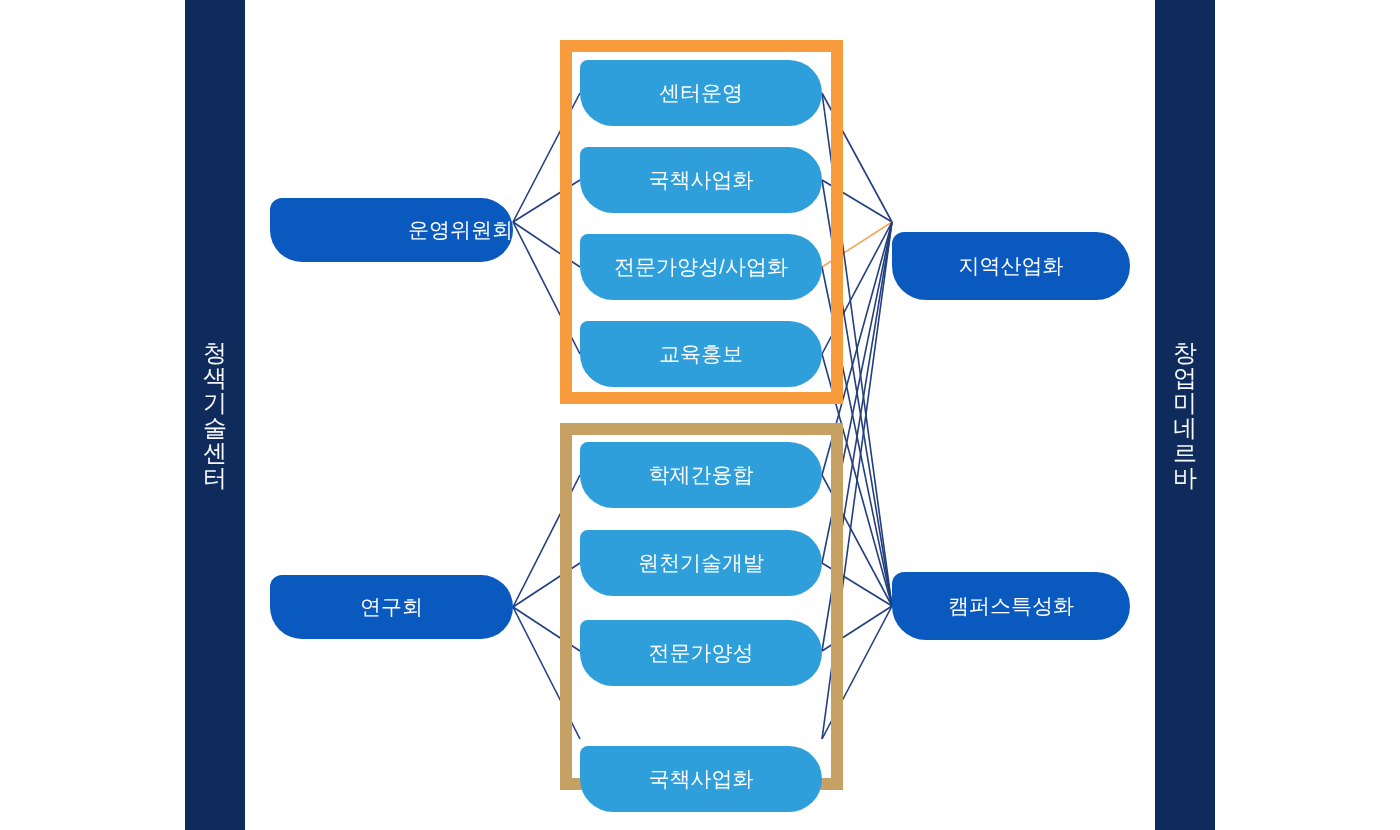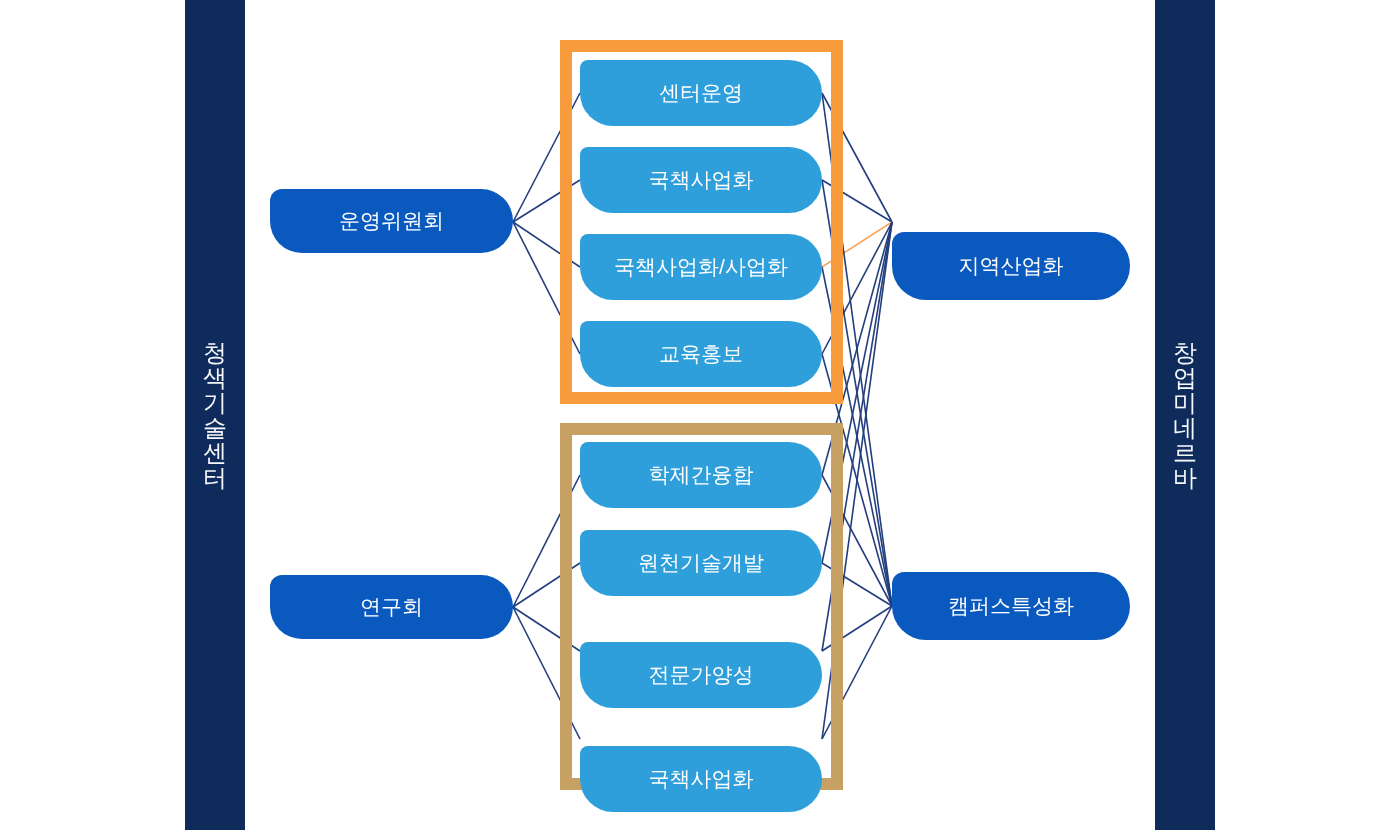--- a/index.html
+++ b/index.html
@@ -69,31 +69,31 @@
     width: 242px;
     height: 66px;
     left: 580px;
     background: var(--node-light, #2E9FDB);
     border-radius: 8px 33px 33px 33px;
     font-size: 21px;
     z-index: 4;
     text-align: right;
   }
   
-  #node-l0 { top: 189px; }
+  #node-l0 { top: 198px; justify-content: flex-end; }
   #node-l1 { top: 575px; text-align: center; }
   #node-r0 { top: 188px; margin-top: 44px; }
   #node-r1 { top: 572px; }
   #node-mt0 { top: 60px; }
   #node-mt1 { top: 147px; }
   #node-mt2 { top: 234px; }
   #node-mt3 { top: 321px; }
   #node-mb0 { top: 442px; }
   #node-mb1 { top: 530px; }
-  #node-mb2 { top: 642px; }
+  #node-mb2 { top: 620px; }
   #node-mb3 { top: 746px; }
 </style>
 </head>
 <body>
 
 <div id="canvas">
 
   <div class="banner" style="left:185px;">
       <span class="vchar">청</span>
       <span class="vchar">색</span>
@@ -150,21 +150,21 @@
     <span>연구회</span>
   </div>
 
   <div class="node light" id="node-mt0">
     <span>센터운영</span>
   </div>
   <div class="node light" id="node-mt1">
     <span>국책사업화</span>
   </div>
   <div class="node light" id="node-mt2">
-    <span>국책사업화/사업화</span>
+    <span>전문가양성/사업화</span>
   </div>
   <div class="node light" id="node-mb0">
     <span>학제간융합</span>
   </div>
 
   <div class="node light" id="node-mt3">
     <span>교육홍보</span>
   </div>
   <div class="node light" id="node-mb1">
     <span>원천기술개발</span>

